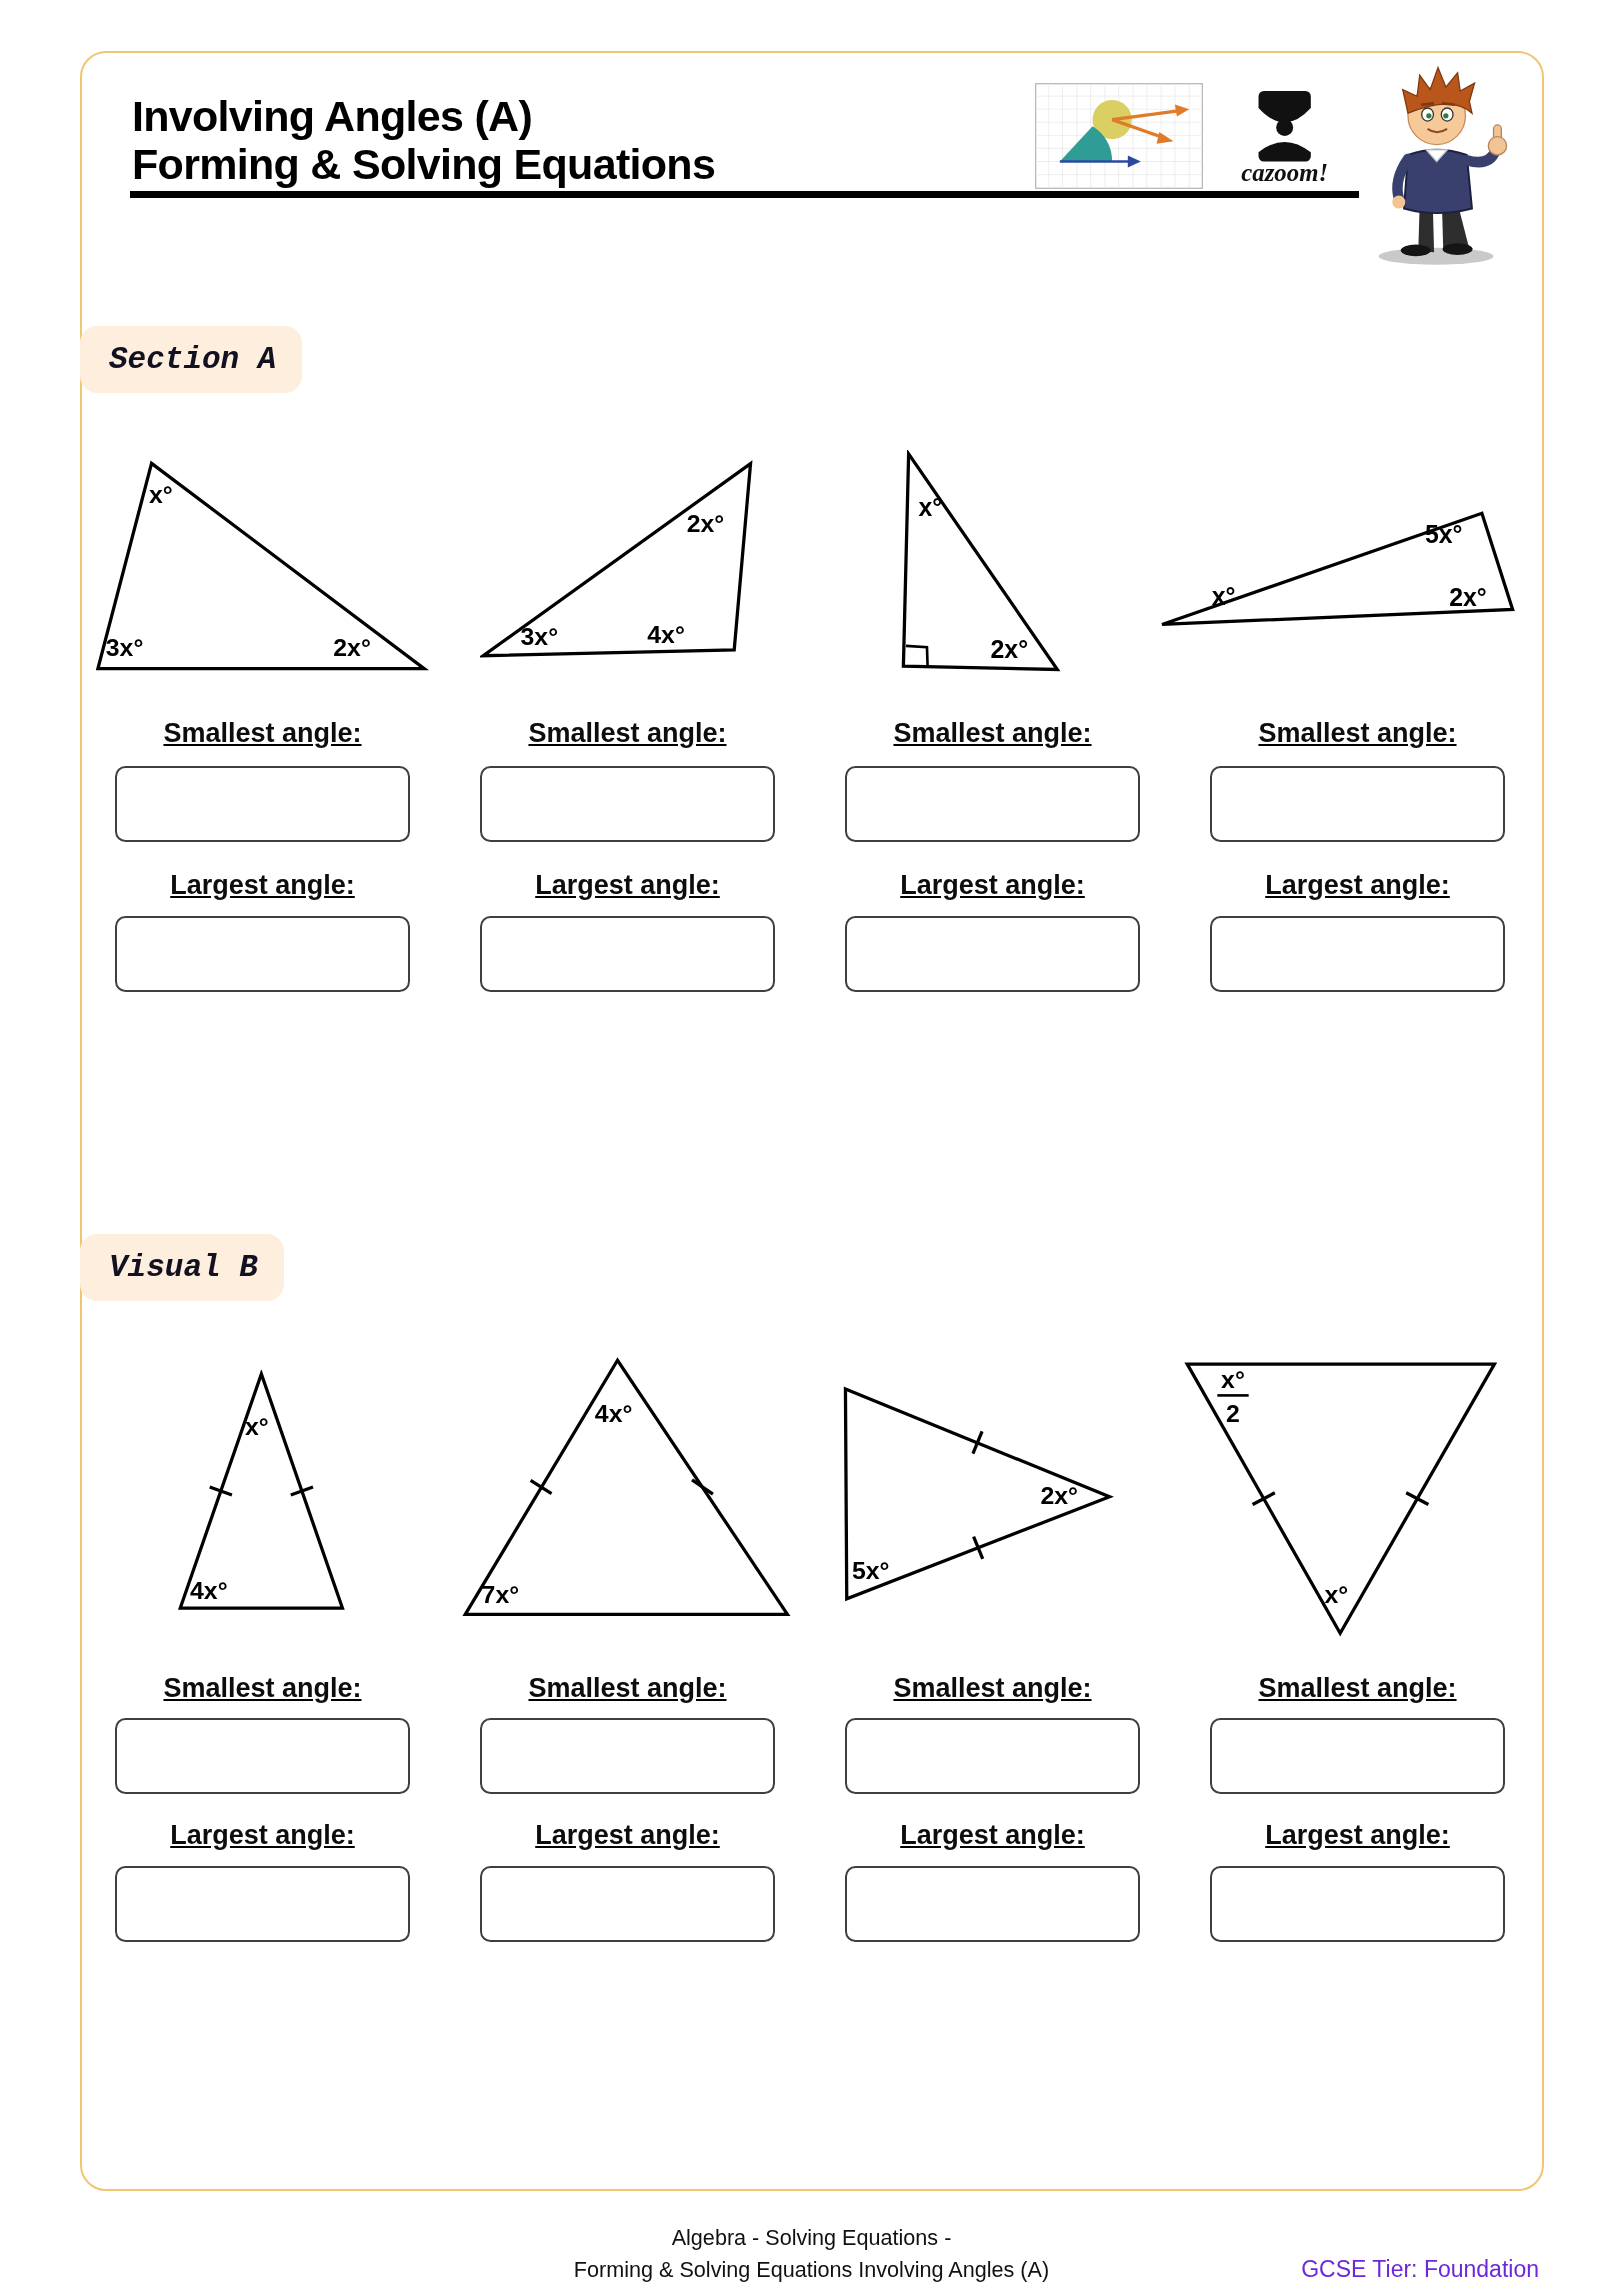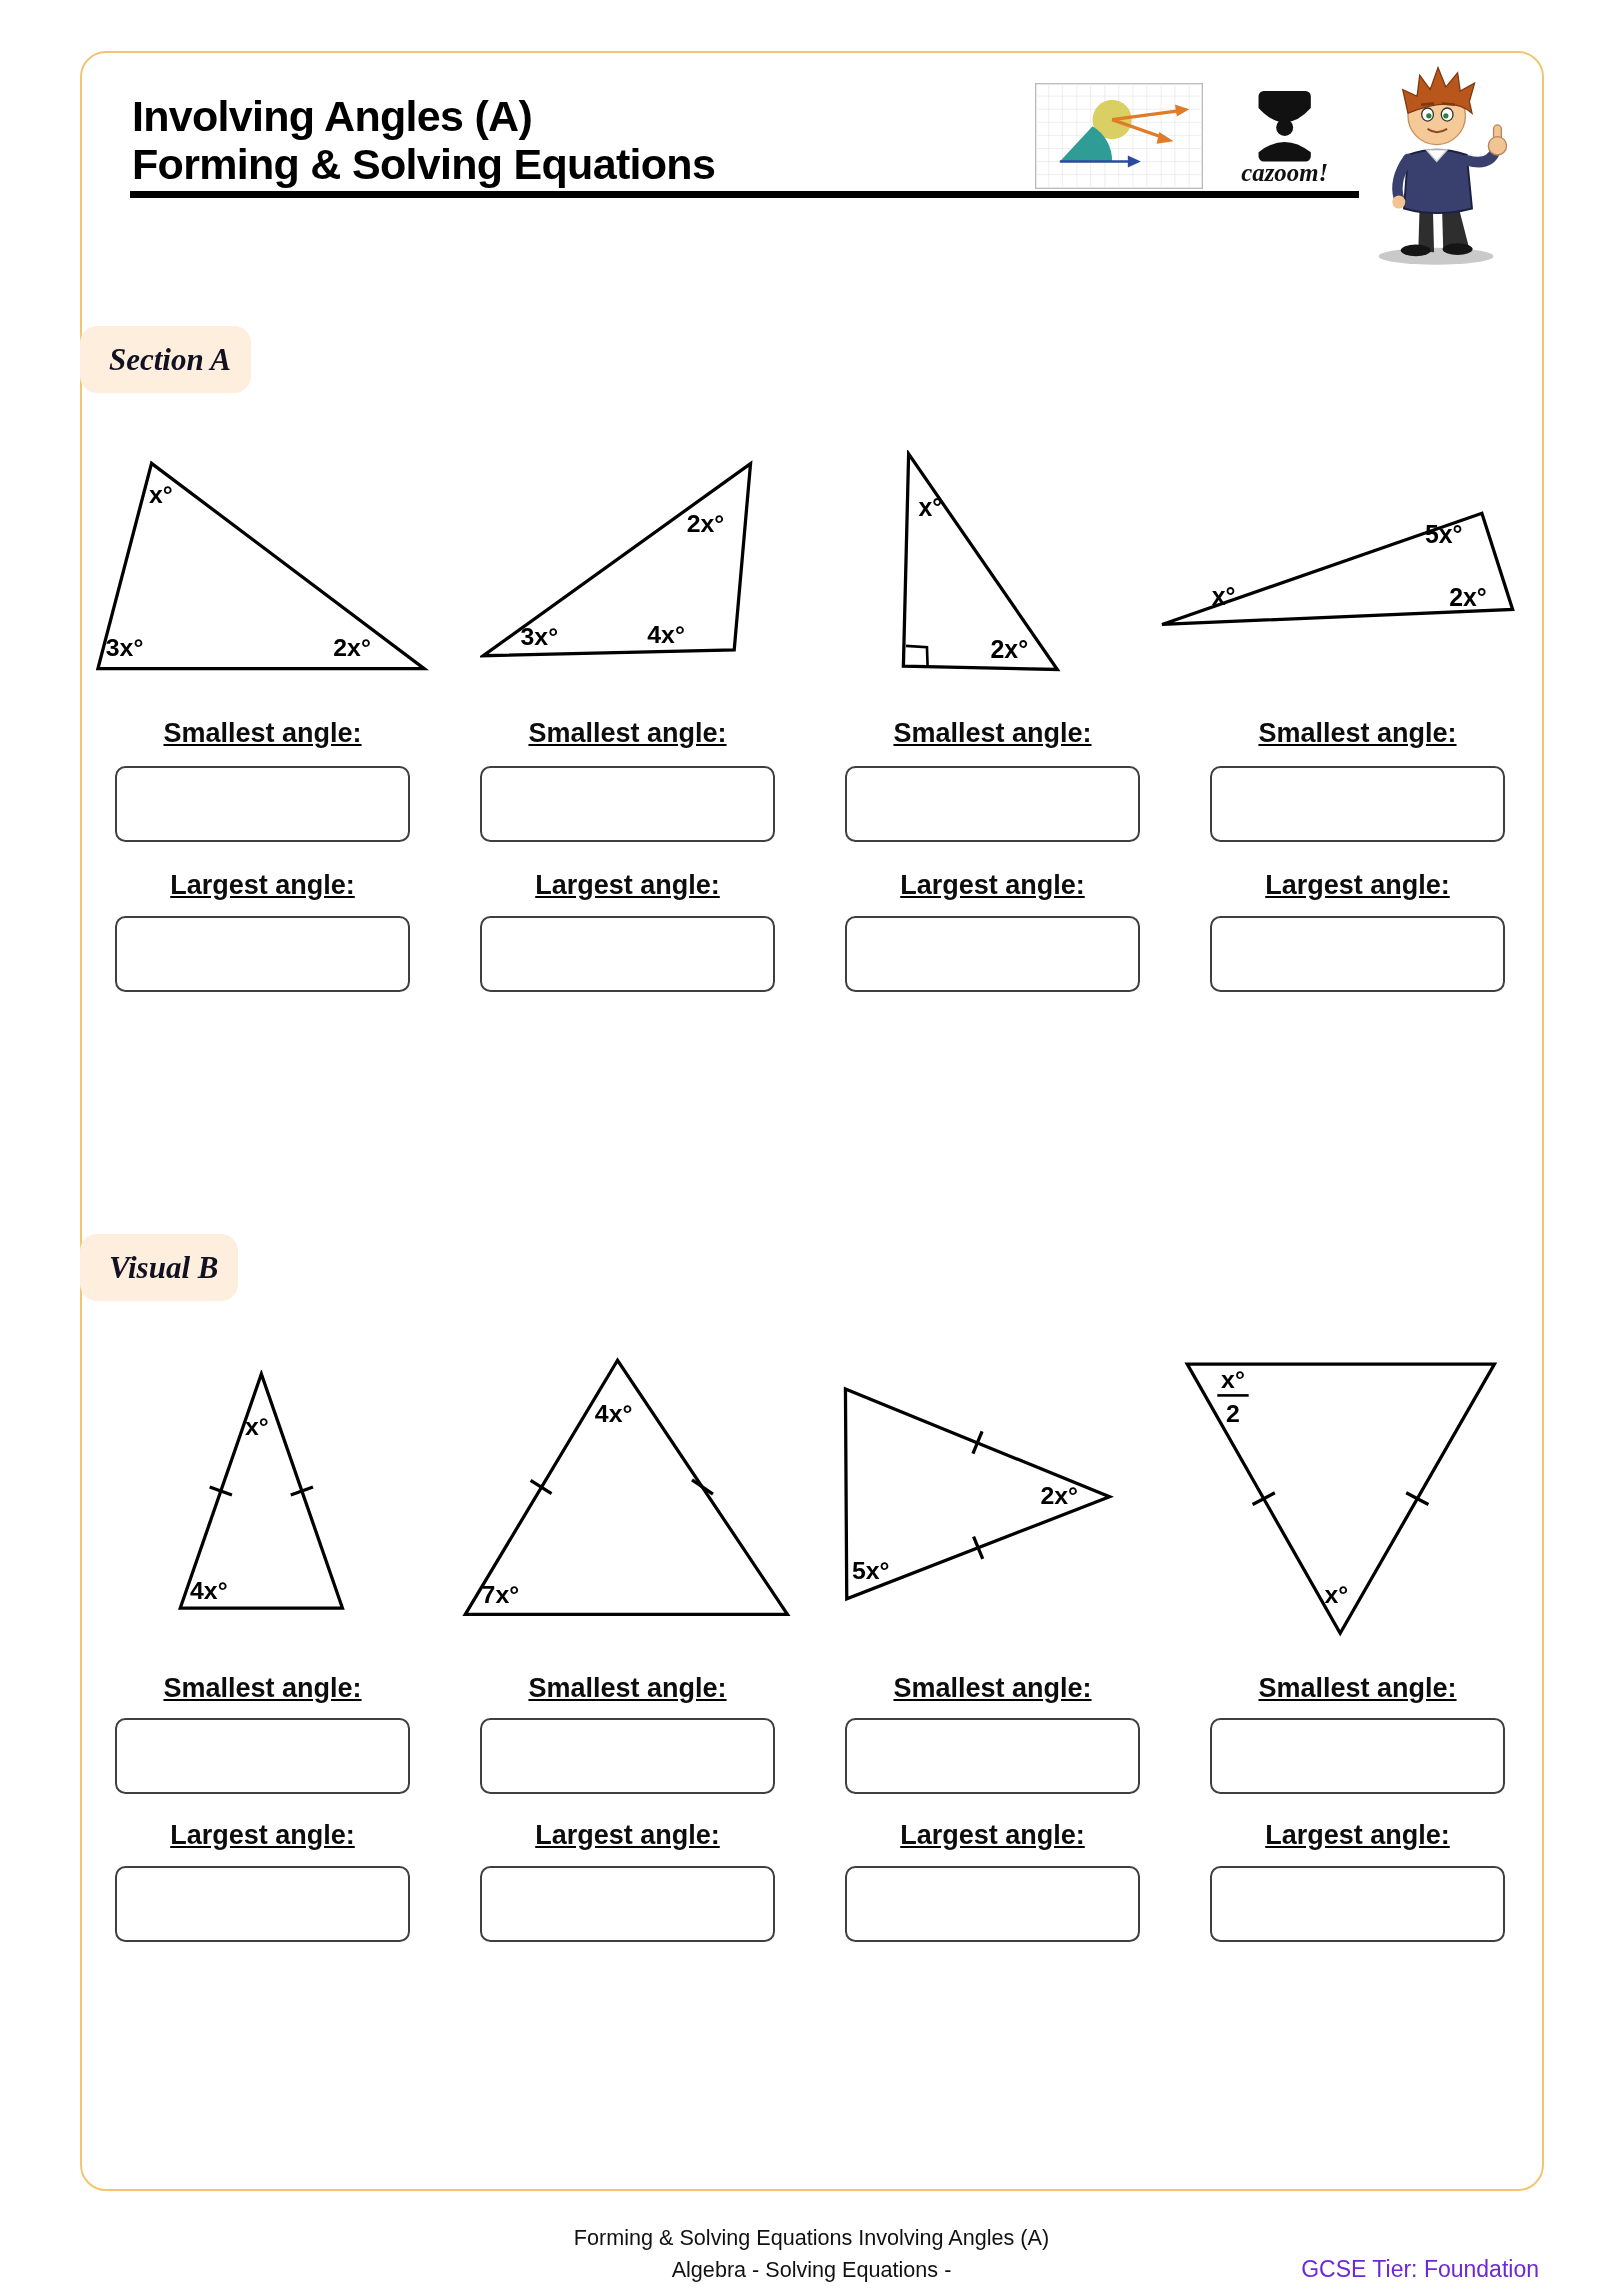--- a/index.html
+++ b/index.html
@@ -6,21 +6,21 @@
   #page{position:relative;width:1623px;height:2295px;background:#ffffff;
         font-family:"Liberation Sans",sans-serif;overflow:hidden;}
   .frame{position:absolute;left:80px;top:51px;width:1460px;height:2136px;
          border:2.6px solid #f2c572;border-radius:26px;background:transparent;}
   .title{position:absolute;left:132px;top:92px;font-size:43px;font-weight:bold;
          color:#000;line-height:1.12;letter-spacing:-0.7px;white-space:nowrap;}
   .title-underline{position:absolute;left:130px;top:191px;width:1229px;height:6.5px;background:#000;}
   .hdr-icon{position:absolute;}
   .section-badge{position:absolute;left:80px;height:67px;background:#fdeedd;
          border-radius:17px;display:flex;align-items:center;
-         padding:0 20px 0 29px;font-family:Liberation Serif, serif;
+         padding:0 26px 0 29px;font-family:Liberation Mono, monospace;
          font-style:italic;font-weight:bold;font-size:31px;color:#111122;}
   .tri{position:absolute;}
   .tri polygon{fill:none;stroke:#000;stroke-width:5;stroke-linejoin:miter;}
   .tri line{stroke:#000;stroke-width:5;}
   .tri path{fill:none;stroke:#000;stroke-width:4;}
   .alabel{font-family:"Liberation Sans",sans-serif;font-weight:bold;font-size:38px;fill:#000;}
   .answer-row{position:absolute;left:80px;width:1460px;display:grid;
               grid-template-columns:repeat(4,1fr);justify-items:center;text-decoration:underline;}
   .answer-label{font-size:27px;font-weight:bold;color:#0d0d0d;}
   .answer-box{width:291px;height:72px;border:2px solid #3f3f3f;border-radius:10.5px;background:#fff;}
@@ -202,19 +202,19 @@
     <span class="answer-label">Largest angle:</span>
   </div>
   <div class="answer-row" style="top:1866px">
     <div class="answer-box"></div>
     <div class="answer-box"></div>
     <div class="answer-box"></div>
     <div class="answer-box"></div>
   </div>
 
   <div class="footer-center">
+    <div>Algebra - Solving Equations -</div>
     <div>Forming &amp; Solving Equations Involving Angles (A)</div>
-    <div>Algebra - Solving Equations -</div>
   </div>
   <div class="footer-right">GCSE Tier: Foundation</div>
 
 </div>
 
 
 </body></html>

